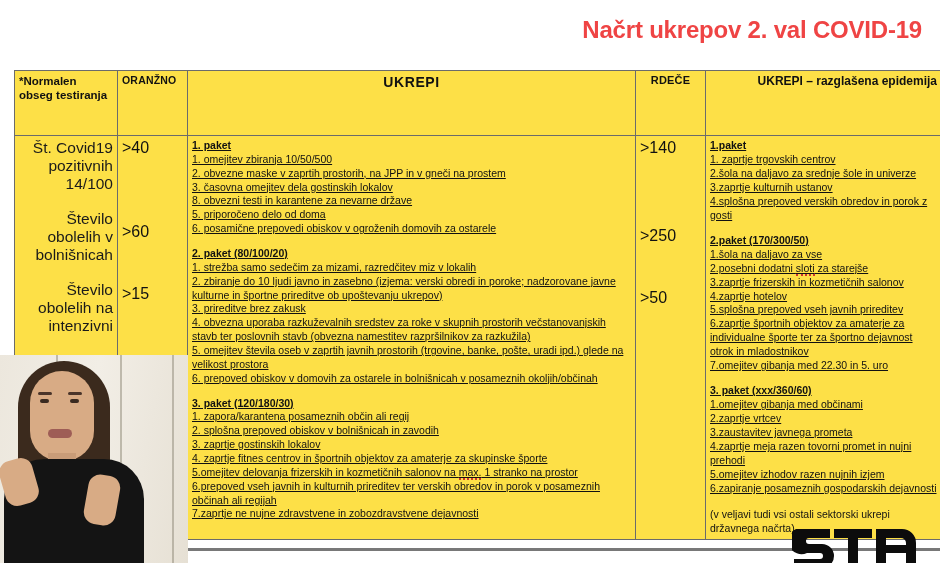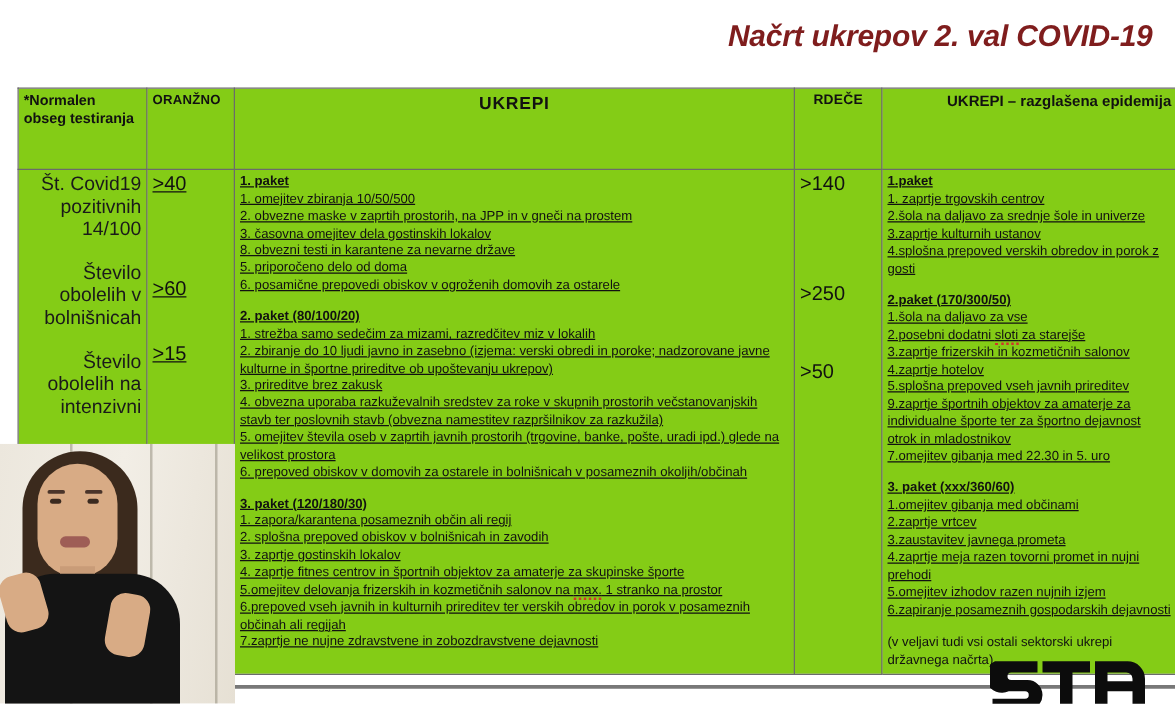--- a/index.html
+++ b/index.html
@@ -17,40 +17,39 @@
   }
 
   
   #slide-title {
     position: absolute;
     top: 16px;
     right: 18px;
     font-size: 24px;
     font-weight: bold;
     letter-spacing: -0.2px;
-    color: #7f1d1d;
+    color: #ef4444;
     white-space: nowrap;
-    font-style: italic;
   }
 
   
   #measures-table {
     position: absolute;
     left: 14px;
     top: 70px;
     width: 912px;
     border-collapse: collapse;
     table-layout: fixed;
     background: #fdfdfb;
   }
   #measures-table td, #measures-table th {
     border: 1px solid #6b6b6b;
     vertical-align: top;
     padding: 3px 4px;
-    background: #84cc16;
+    background: #fde047;
   }
   
   .hdr {
     height: 58px;
     font-size: 11px;
     font-weight: bold;
     vertical-align: top;
   }
   .hdr-normal {
     text-align: left;
@@ -92,23 +91,23 @@
   .col-crit .crit-block:last-child { margin-bottom: 0; }
 
   .col-orange {
     width: 70px;
     font-size: 16px;
     line-height: 1.16;
     padding-top: 7px;
     padding-left: 7px;
     font-weight: 500;
   }
-  .col-orange .thr { height: 60px; text-decoration: underline; }
+  .col-orange .thr { height: 60px; }
   .col-orange .thr.t2 { margin-top: 24px; height: 52px; }
-  .col-orange .thr.t3 { }
+  .col-orange .thr.t3 { margin-top: 10px; }
 
   .col-measures {
     width: 448px;
     font-size: 10.5px;
     line-height: 1.32;
     padding-left: 7px;
     padding-top: 7px;
   }
   .col-red {
     width: 70px;
@@ -315,21 +314,21 @@
           <div class="pkg-line">4.splošna prepoved verskih obredov in porok z gosti</div>
         </div>
 
         <div class="pkg">
           <div class="pkg-title">2.paket (170/300/50)</div>
           <div class="pkg-line">1.šola na daljavo za vse</div>
           <div class="pkg-line">2.posebni dodatni <span class="sp-err">sloti</span> za starejše</div>
           <div class="pkg-line">3.zaprtje frizerskih in kozmetičnih salonov</div>
           <div class="pkg-line">4.zaprtje hotelov</div>
           <div class="pkg-line">5.splošna prepoved vseh javnih prireditev</div>
-          <div class="pkg-line">9.zaprtje športnih objektov za amaterje za individualne športe ter za športno dejavnost otrok in mladostnikov</div>
+          <div class="pkg-line">6.zaprtje športnih objektov za amaterje za individualne športe ter za športno dejavnost otrok in mladostnikov</div>
           <div class="pkg-line">7.omejitev gibanja med 22.30 in 5. uro</div>
         </div>
 
         <div class="pkg">
           <div class="pkg-title">3. paket (xxx/360/60)</div>
           <div class="pkg-line">1.omejitev gibanja med občinami</div>
           <div class="pkg-line">2.zaprtje vrtcev</div>
           <div class="pkg-line">3.zaustavitev javnega prometa</div>
           <div class="pkg-line">4.zaprtje meja razen tovorni promet in nujni prehodi</div>
           <div class="pkg-line">5.omejitev izhodov razen nujnih izjem</div>

